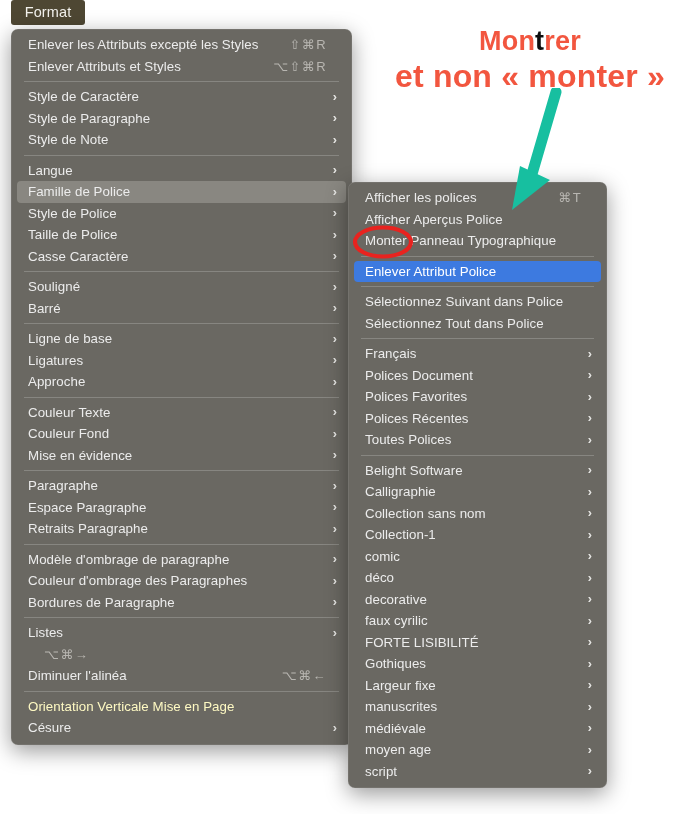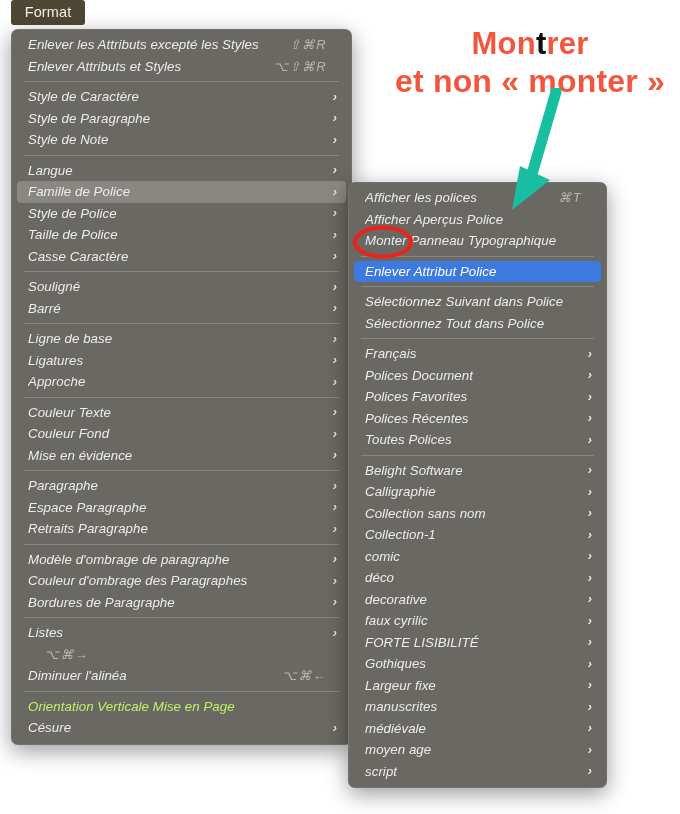--- a/index.html
+++ b/index.html
@@ -32,21 +32,20 @@
 
   
   .menu {
     position: absolute;
     background: #6a6862;
     border-radius: 7px;
     box-shadow: 0 6px 22px rgba(0,0,0,.40), 0 0 0 .5px rgba(255,255,255,.14) inset;
     padding: 5px 0 6px 0;
     color: #ececec;
     font-size: 13.3px;
-    font-style: italic;
   }
   #menu-format {
     left: 11px; top: 29px;
     width: 341px;
   }
   #menu-fontfamily {
     left: 348px; top: 182px;
     width: 259px;
   }
 
@@ -75,21 +74,21 @@
   }
   .mrow .chev {
     flex: 0 0 auto;
     width: 10px;
     color: #e6e5e3;
     font-size: 12.5px;
     line-height: 1;
     text-align: right;
     font-weight: 600;
   }
-  .mrow.disabled .label { color: #bef264; }
+  .mrow.disabled .label { color: #fef9c3; }
   .mrow.hl-gray { background: #898781; }
   .mrow.hl-blue { background: #3d7ae0; }
   .mrow.hl-blue .label { color: #ffffff; }
 
   .msep {
     height: 1px;
     background: rgba(255,255,255,.20);
     margin: 4px 13px 4px 13px;
   }
 
@@ -98,21 +97,21 @@
     position: absolute;
     left: 382px; top: 26px;
     width: 296px;
     text-align: center;
     color: #f2563f;
     font-family: "Liberation Sans", sans-serif;
     font-weight: bold;
     line-height: 1.18;
     pointer-events: none;
   }
-  #ann-text .l1 { font-size: 31px; letter-spacing: .2px; display: block; }
+  #ann-text .l1 { font-size: 27px; letter-spacing: .2px; display: block; }
   #ann-text .l1 .emph { color: #0d0d0d; }
   #ann-text .l2 { font-size: 32px; letter-spacing: .2px; display: block; }
 
   #arrow-svg {
     position: absolute;
     left: 498px; top: 88px;
     width: 80px; height: 126px;
     pointer-events: none;
   }
   #circle-svg {

